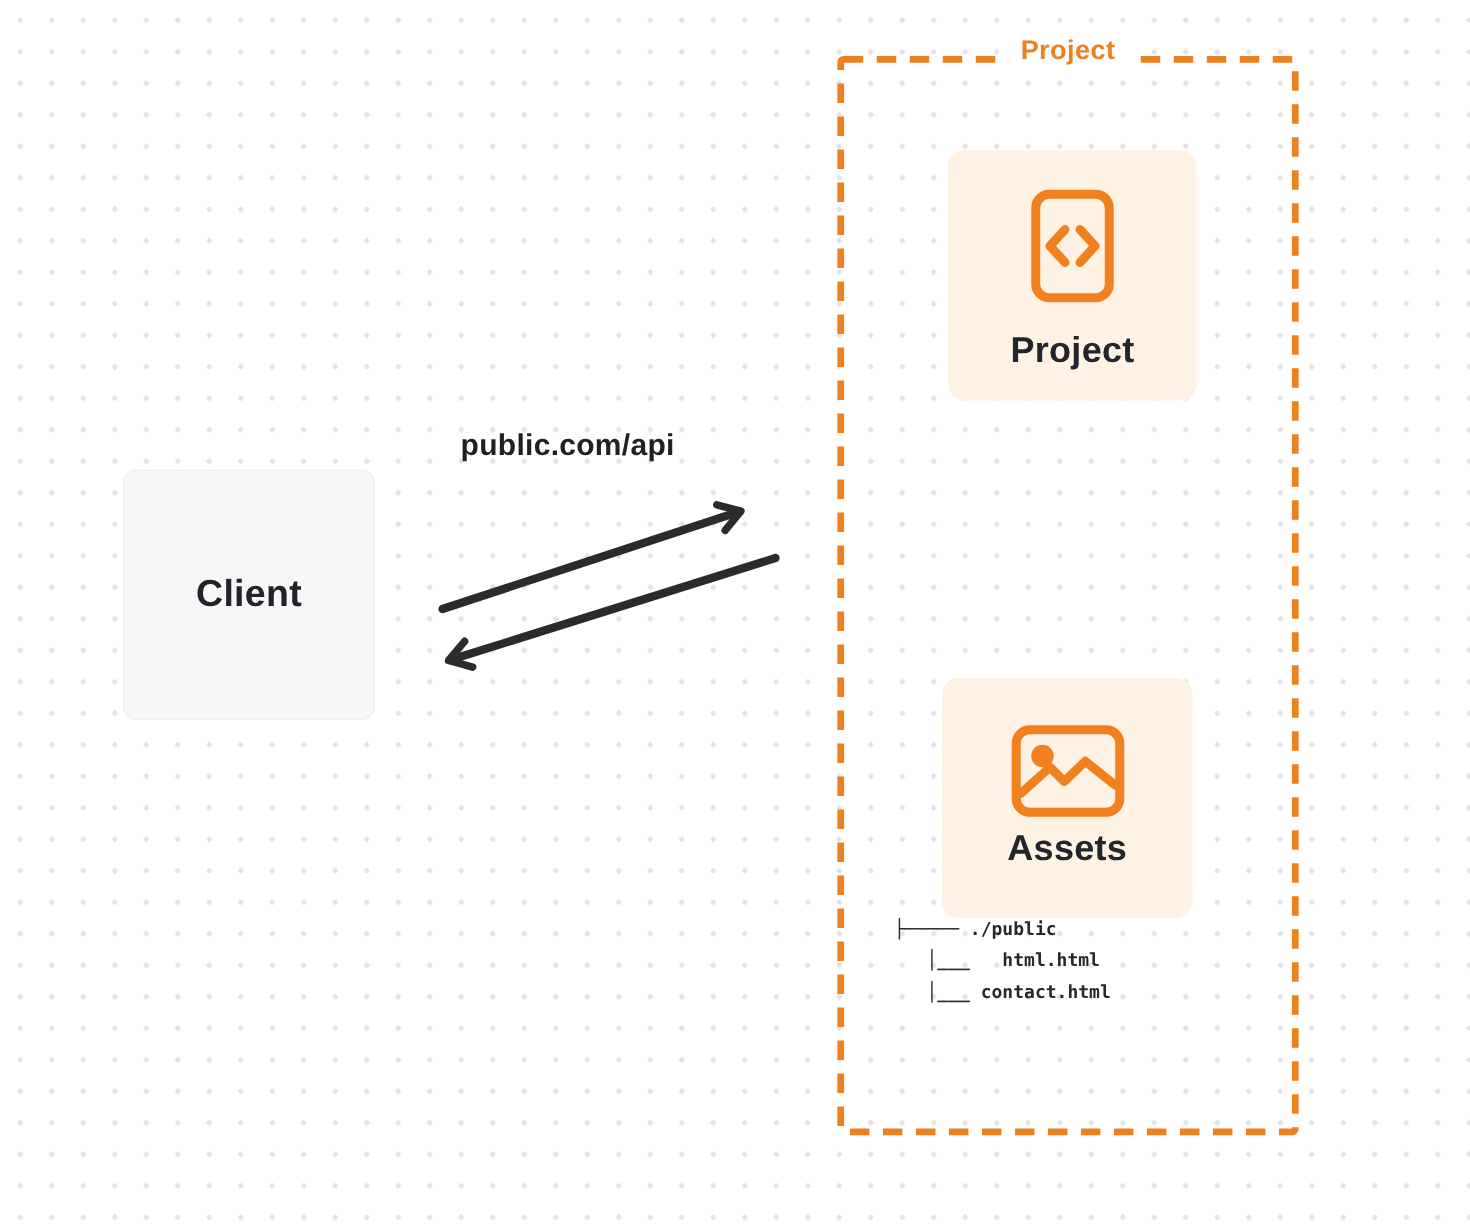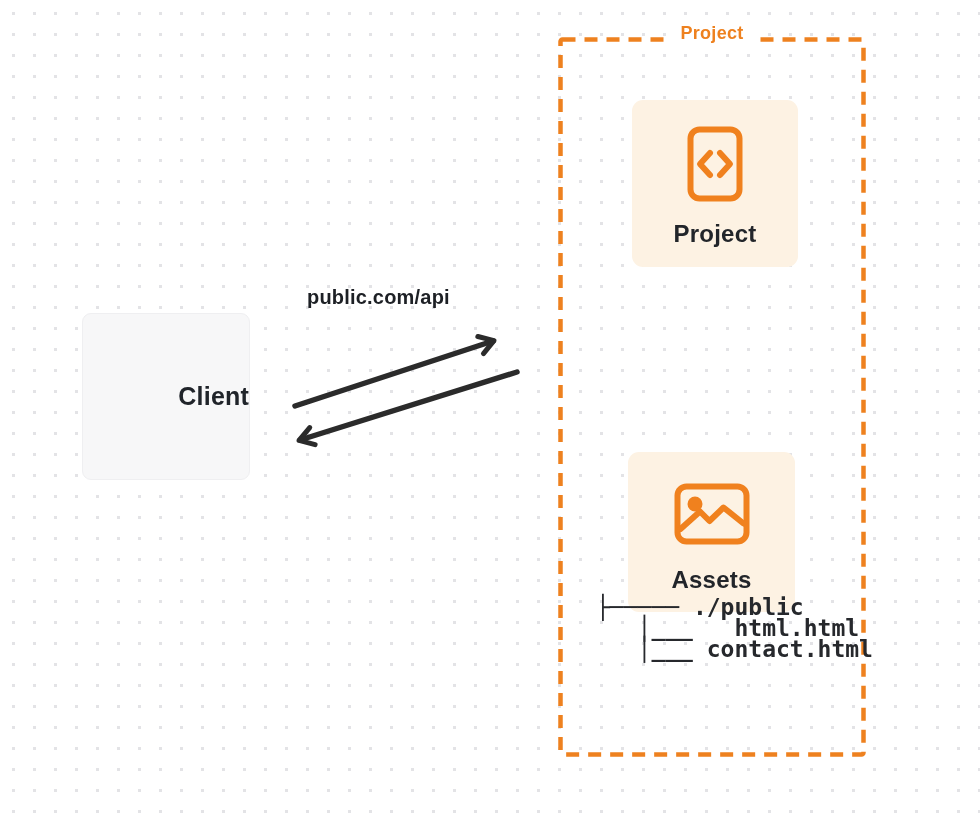--- a/index.html
+++ b/index.html
@@ -18,21 +18,21 @@
   }
 
   
   .client-box {
     position: absolute;
     left: 82px; top: 313px;
     width: 168px; height: 167px;
     background: #f7f7f8;
     border: 1px solid #efeff1;
     border-radius: 9px;
-    display: flex; align-items: center; justify-content: flex-end;
+    display: flex; align-items: center; justify-content: center;
   }
   .client-box .node-label {
     font-size: 25px; font-weight: bold; color: #20242a; letter-spacing: 0.2px;
   }
 
   
   .request-label {
     position: absolute;
     left: 307px; top: 286px;
     font-size: 20px; font-weight: bold; color: #1d2025;
@@ -71,29 +71,29 @@
     background: #fdf2e3;
     border-radius: 11px;
     display: flex; flex-direction: column; align-items: center;
   }
   .card.worker { left: 74px; top: 63px; width: 166px; height: 167px; padding-top: 26px; }
   .card.assets { left: 70px; top: 415px; width: 167px; height: 160px; padding-top: 31px; }
   .card .card-label {
     font-size: 24px; font-weight: bold; color: #22252a; letter-spacing: 0.2px;
   }
   .card.worker .card-label { margin-top: 18px; }
-  .card.assets .card-label { margin-top: 21px; }
+  .card.assets .card-label { margin-top: 7px; }
   .card svg { display: block; }
 
   
   .tree {
     position: absolute;
-    left: 38px; top: 560px;
+    left: 38px; top: 572px;
     font-family: "DejaVu Sans Mono", monospace;
-    font-size: 23px;
+    font-size: 12px;
     font-weight: bold;
     line-height: 21px;
     color: #26282c;
     white-space: pre;
   }
   .tree span { display: block; }
 </style>
 </head>
 <body>
 

